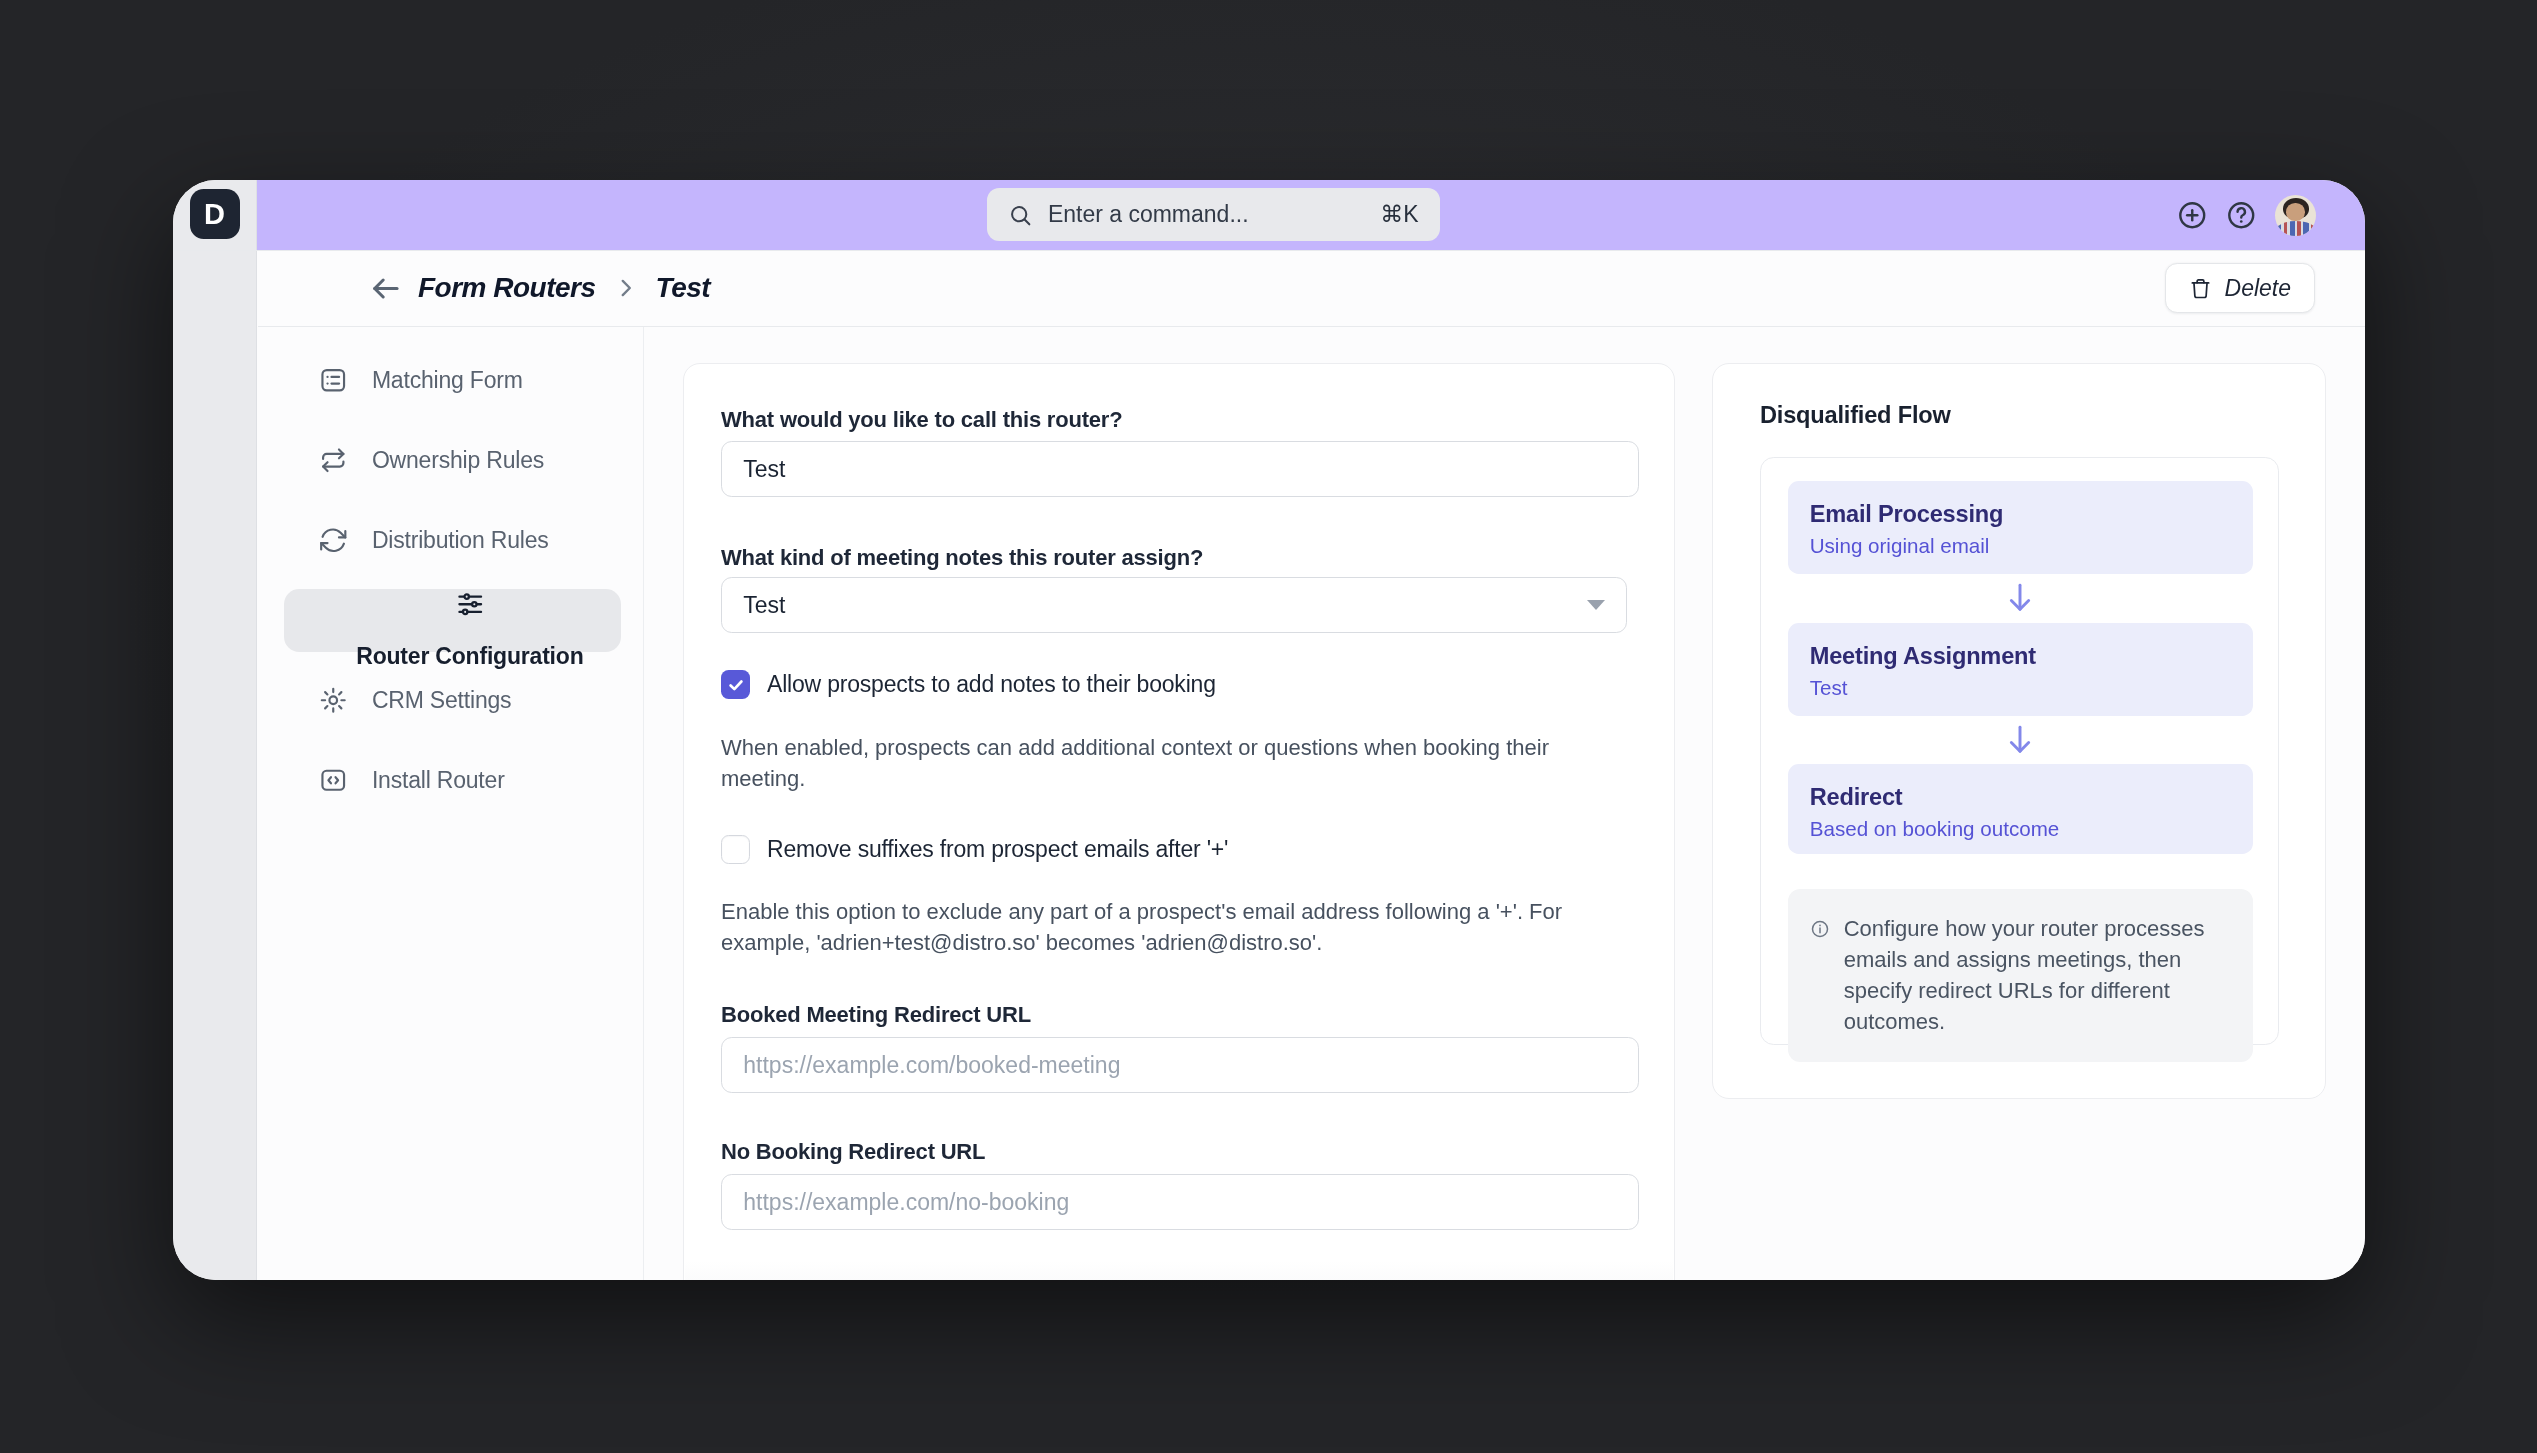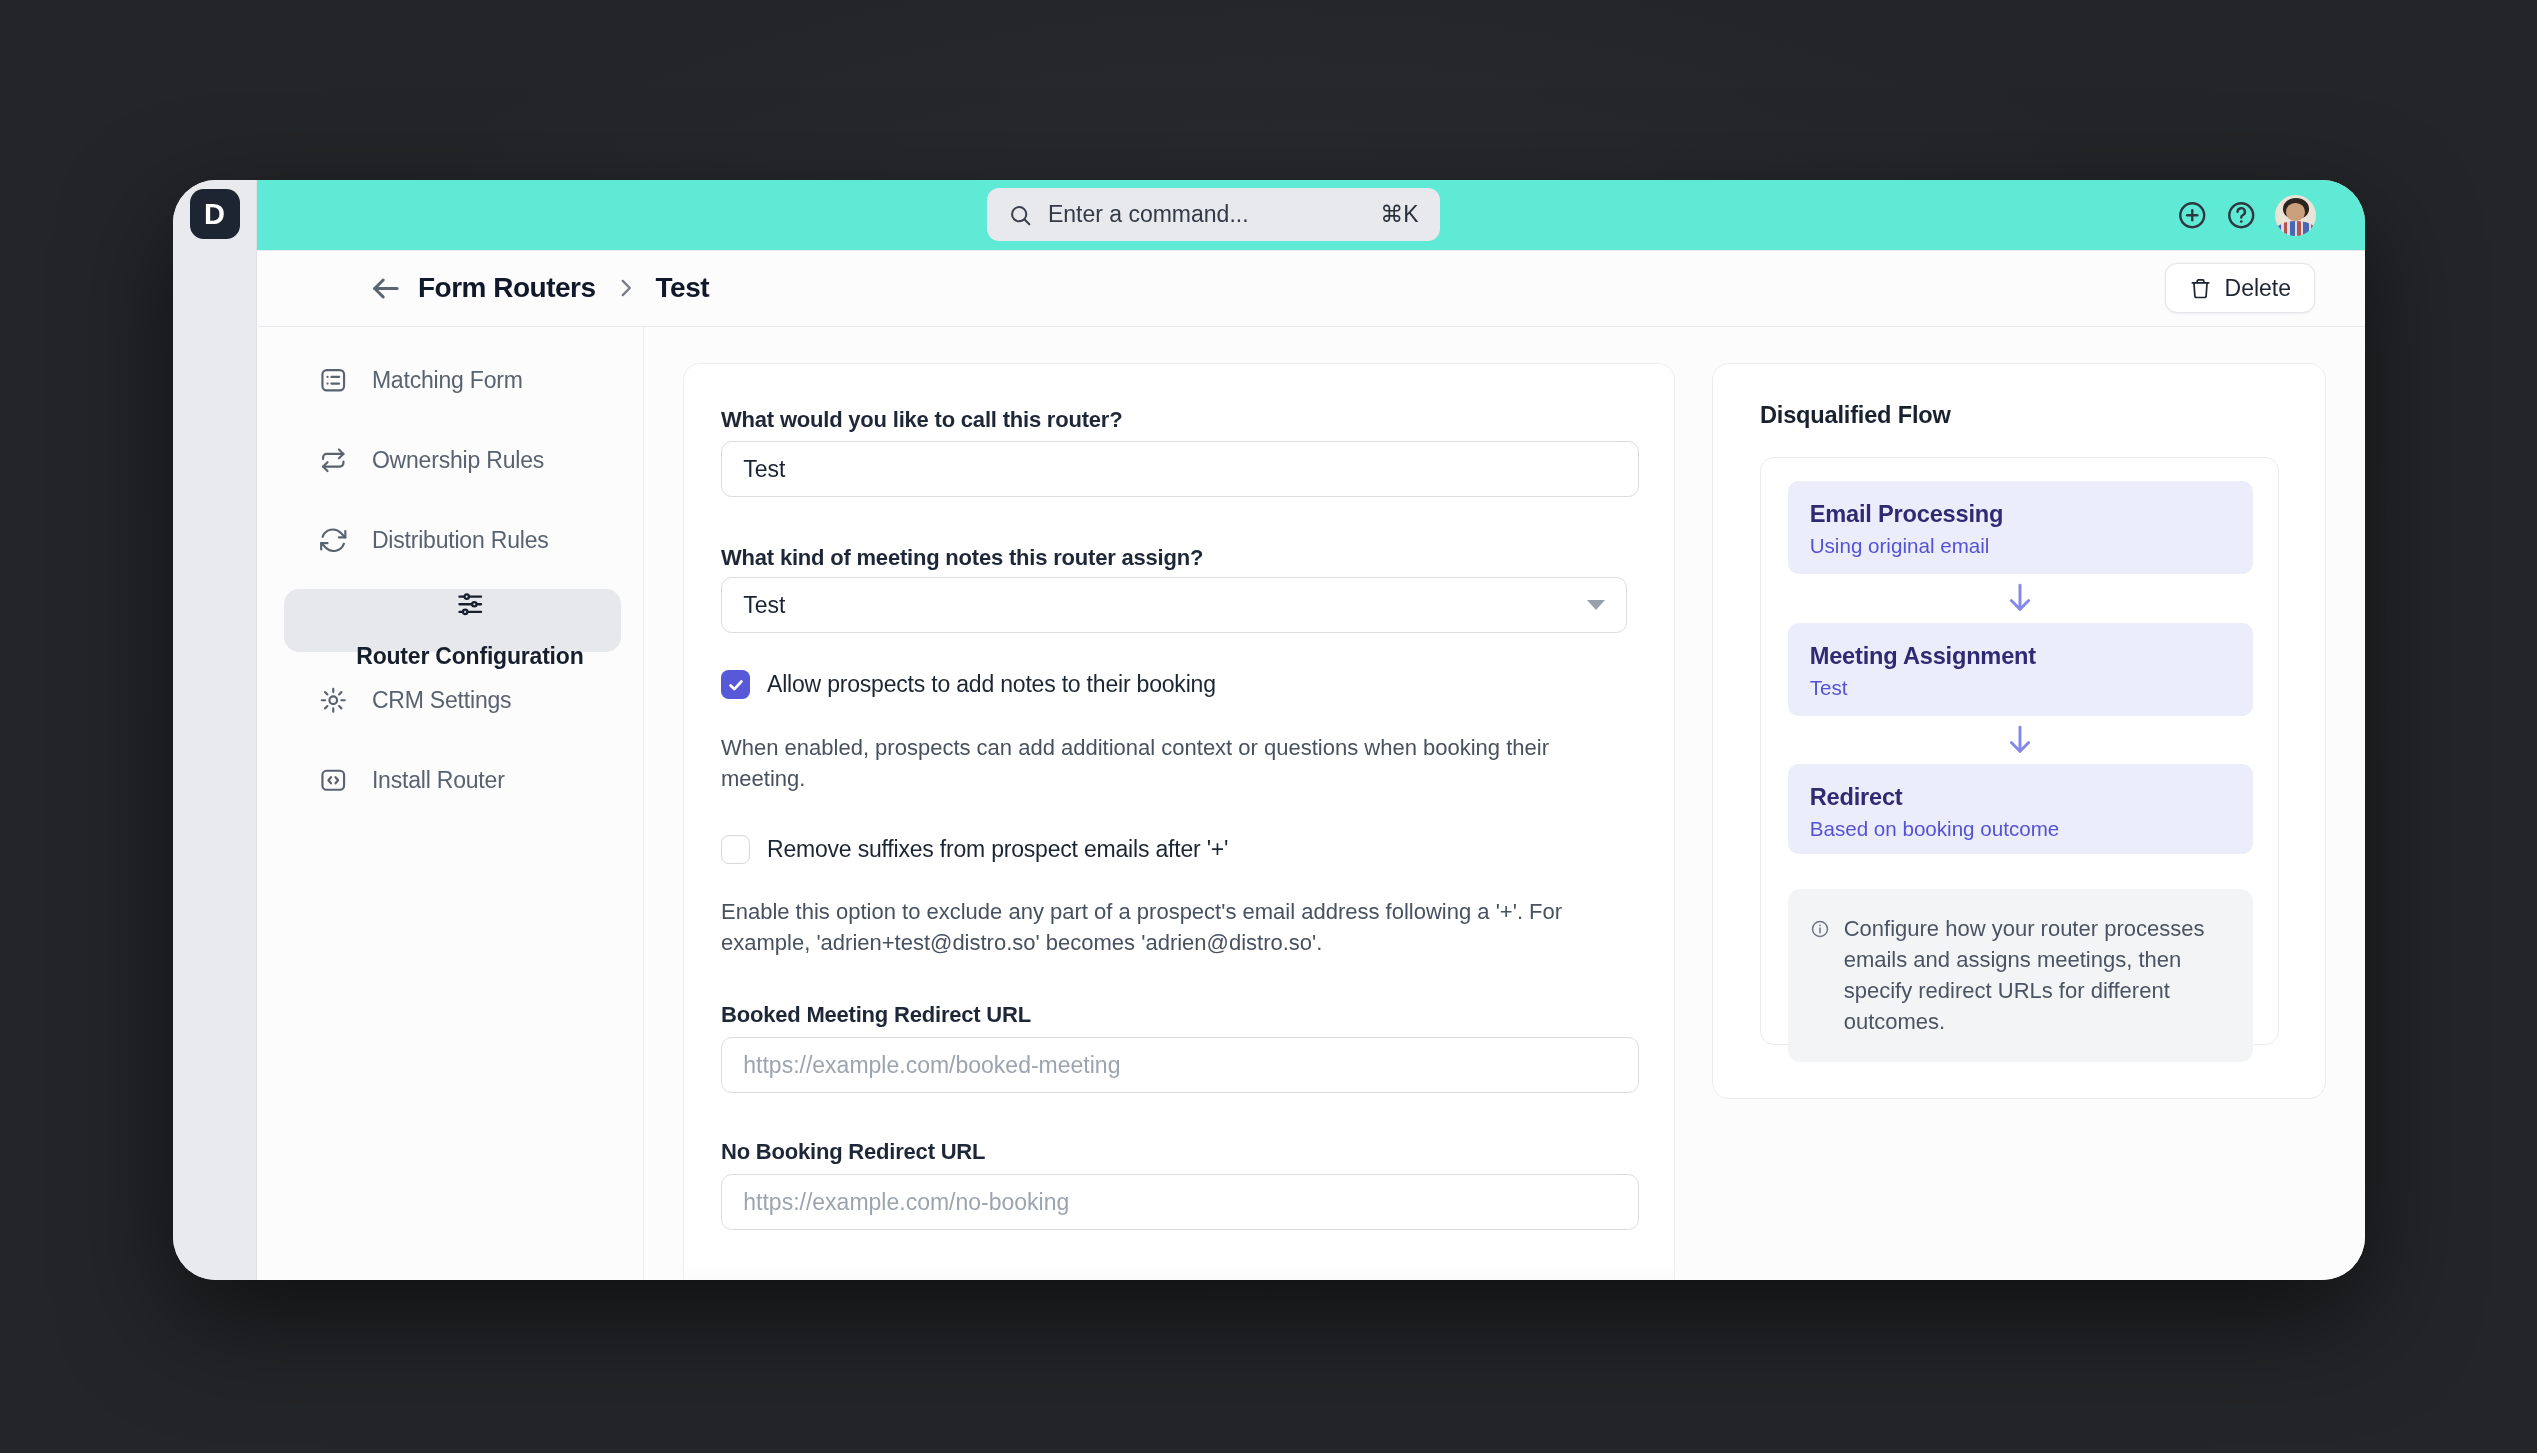--- a/index.html
+++ b/index.html
@@ -31,39 +31,39 @@
     position:absolute; left:50%; transform:translate(-50%,-50%);
     width:64px; height:64px; border-radius:17px;
     display:flex; align-items:center; justify-content:center; color:#39414f;
   }
   .rail-btn.selected { background:#dcdee2; }
   .rail-btn svg { width:34px; height:34px; }
   .rail-divider { position:absolute; left:50%; transform:translateX(-50%); width:43px; height:1.5px; background:#d2d5da; }
   
   .hline1 { position:absolute; left:0; right:0; top:70px; height:0.8px; background:#e8eaed; z-index:5;}
   .hline2 { position:absolute; left:85px; right:0; top:146px; height:0.8px; background:#e8eaed; z-index:5;}
-  .topbar { position:absolute; left:84px; right:0; top:0; height:70px; background:#5eead4; }
+  .topbar { position:absolute; left:84px; right:0; top:0; height:70px; background:#c4b5fd; }
   .search-pill {
     position:absolute; left:730px; top:8.4px; width:453px; height:53px;
     background:#e8e9ec; border-radius:12.2px; display:flex; align-items:center;
     padding:0 21.3px; gap:15.2px; cursor:pointer;
   }
   .search-pill svg { width:24.4px; height:24.4px; color:#39404d; flex:0 0 auto;}
   .search-text { font-size:23px; color:#323a47; flex:1; }
   .search-kbd { font-size:23px; color:#28303d; }
   .top-actions { position:absolute; right:49px; top:0; height:70px; display:flex; align-items:center; gap:18.3px; }
   .round-icon { width:30.5px; height:30.5px; color:#2f3744; cursor:pointer; }
   .round-icon svg { width:30.5px; height:30.5px; }
   .avatar { width:41px; height:41px; border-radius:50%; overflow:hidden; background:#eae3d6; position:relative; cursor:pointer; }
   .avatar .hair { position:absolute; top:3px; left:7.6px; width:26px; height:21.3px; background:#2c2420; border-radius:50% 50% 46% 46%; }
   .avatar .face { position:absolute; top:8.4px; left:10.7px; width:19px; height:18.3px; background:#c99f7c; border-radius:48%; }
   .avatar .shirt { position:absolute; bottom:-3.8px; left:0.8px; width:40px; height:18.3px; border-radius:50% 50% 0 0;
     background:repeating-linear-gradient(90deg,#4c67b2 0 5.3px,#d8dbe2 5.3px 7.6px,#b65353 7.6px 11.4px,#d8dbe2 11.4px 13.7px); }
   
-  .crumbbar { position:absolute; left:84px; right:0; top:70px; height:76px; background:#fcfcfd; }
+  .crumbbar { position:absolute; left:84px; right:0; top:70px; height:76px; background:#fcfcfd;font-style:italic; }
   .back-btn { position:absolute; left:110px; top:20px; width:37px; height:37px; color:#5a6573; cursor:pointer; }
   .back-btn svg { width:37px; height:37px; }
   .crumbs { position:absolute; left:161px; top:0; height:76px; display:flex; align-items:center; gap:17px; }
   .crumb { font-size:28px; font-weight:700; letter-spacing:-0.5px; color:#10182a; cursor:pointer; }
   .crumb-sep { width:26px; height:26px; color:#737d8a; }
   .crumb-sep svg { width:26px; height:26px; }
   .delete-btn {
     position:absolute; right:50px; top:13px; height:50px; padding:0 23px;
     background:#fff; border:0.8px solid #e4e6e9; border-radius:12.2px;
     box-shadow:0 0.8px 2.3px rgba(16,24,40,.07);

